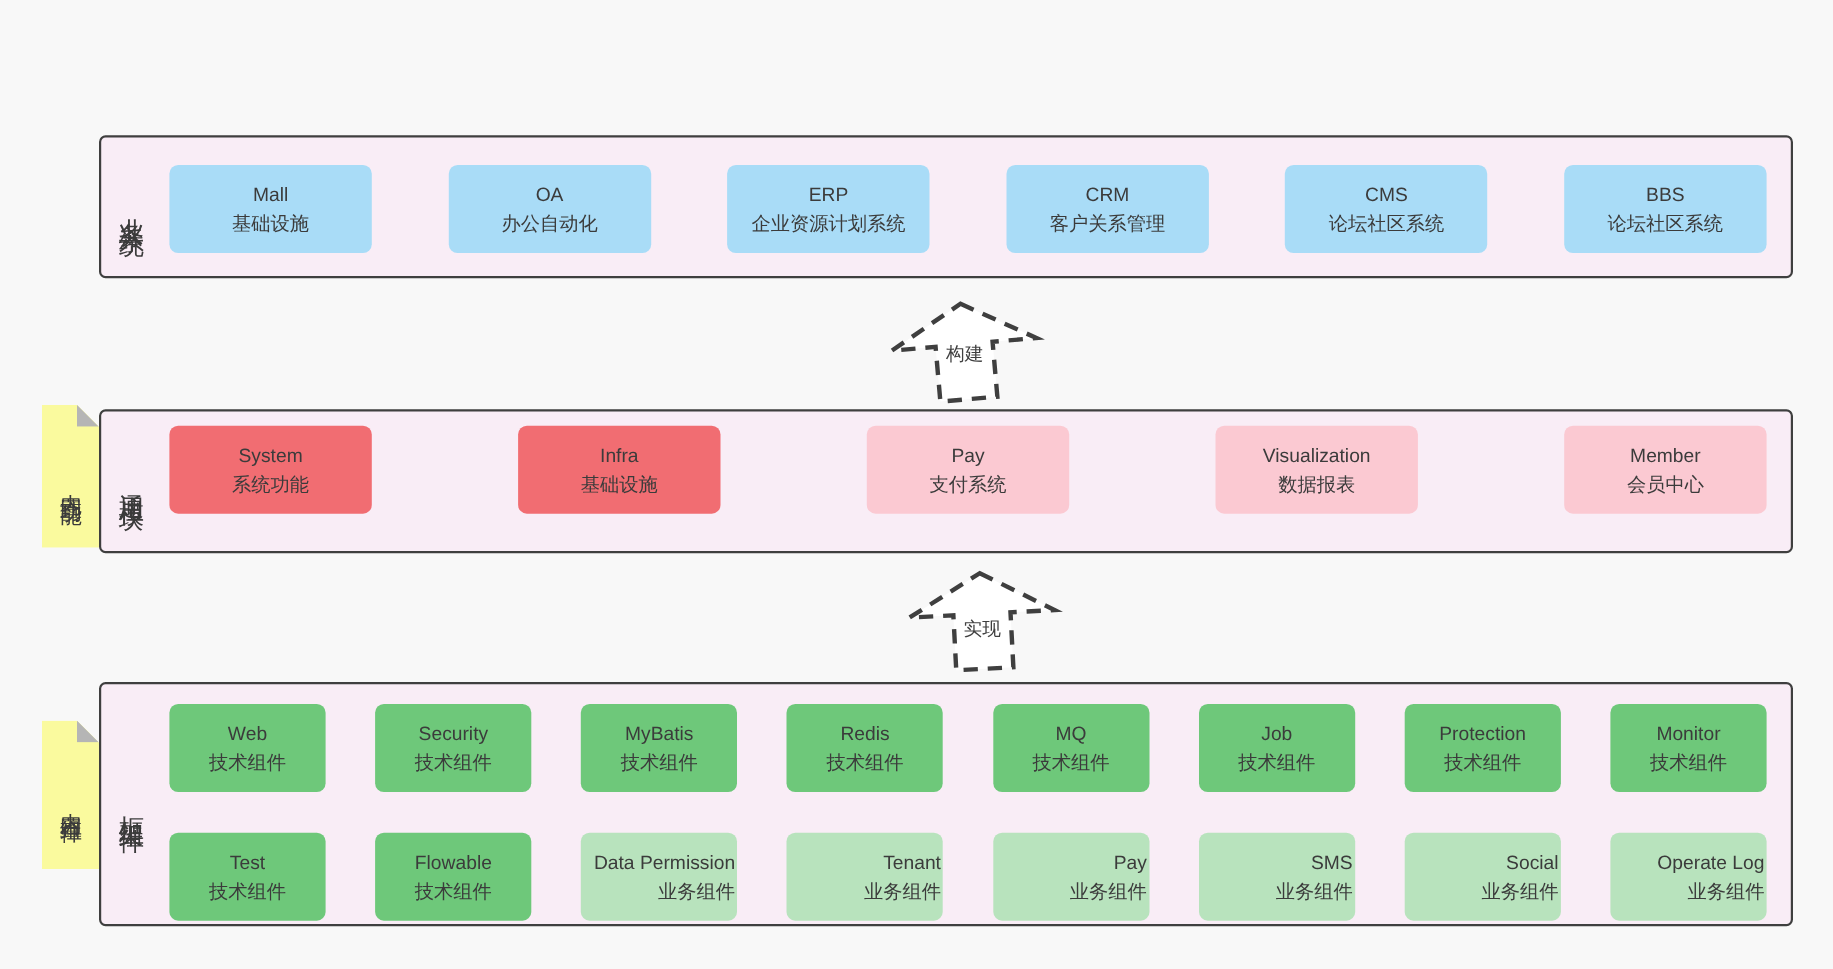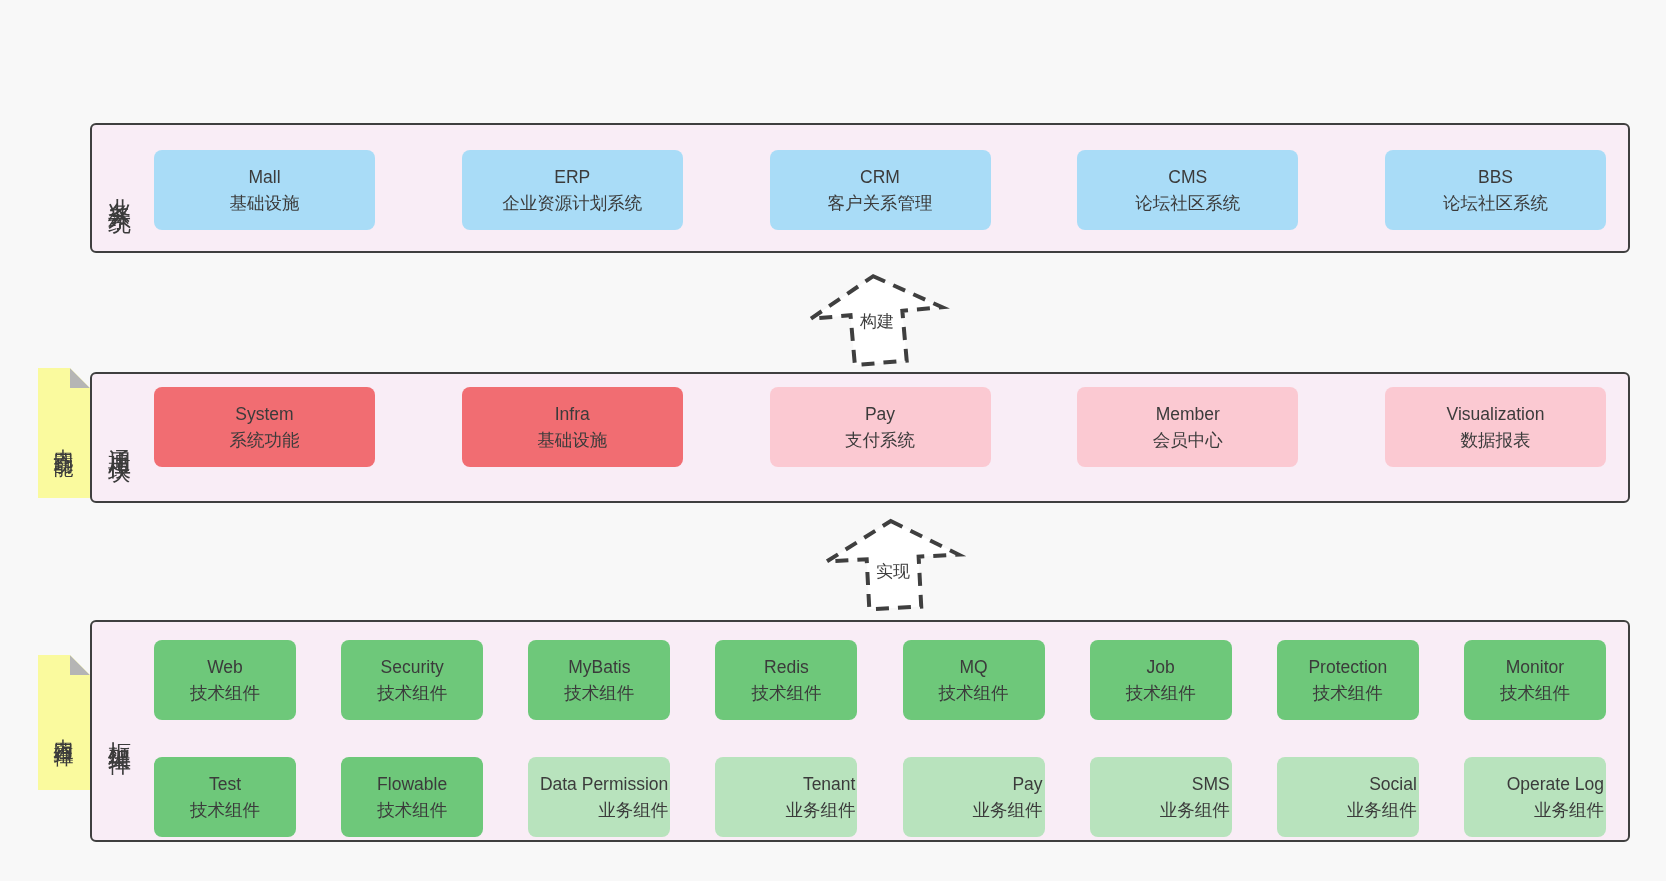--- a/index.html
+++ b/index.html
@@ -31,21 +31,21 @@
   #section-business .row{top:25px;}
   #section-modules  .row{top:13px;}
   #section-framework .row1{top:18px;}
   #section-framework .row2{top:135px;}
 
   .box{
     height:80px;border-radius:8px;
     display:flex;flex-direction:column;justify-content:center;align-items:center;
     text-align:center;font-size:17.5px;line-height:26px;
   }
-  .w196{width:221px;}
+  .w196{width:184px;}
   .w142{width:142px;padding:0 2px;box-sizing:border-box;}
   .blue{background:#a9dcf7;}
   .red{background:#f16d72;}
   .pink{background:#fbc9d2;}
   .green{background:#6ec87a;}
   .lightgreen{background:#b8e3bd;align-items:flex-end;}
 
   .sticky{
     position:absolute;left:38px;width:52px;background:#fafa9e;
     z-index:0;display:flex;align-items:center;justify-content:center;
@@ -106,20 +106,24 @@
 </div>
 
 <div class="section" id="section-business">
   <div class="vlabel">业务系统</div>
   <div class="row">
     <div class="box blue w196">
       <span>Mall</span>
       <span>基础设施</span>
     </div>
     <div class="box blue w196">
+      <span>OA</span>
+      <span>办公自动化</span>
+    </div>
+    <div class="box blue w196">
       <span>ERP</span>
       <span>企业资源计划系统</span>
     </div>
     <div class="box blue w196">
       <span>CRM</span>
       <span>客户关系管理</span>
     </div>
     <div class="box blue w196">
       <span>CMS</span>
       <span>论坛社区系统</span>
@@ -140,26 +144,26 @@
     </div>
     <div class="box red w196">
       <span>Infra</span>
       <span>基础设施</span>
     </div>
     <div class="box pink w196">
       <span>Pay</span>
       <span>支付系统</span>
     </div>
     <div class="box pink w196">
+      <span>Visualization</span>
+      <span>数据报表</span>
+    </div>
+    <div class="box pink w196">
       <span>Member</span>
       <span>会员中心</span>
-    </div>
-    <div class="box pink w196">
-      <span>Visualization</span>
-      <span>数据报表</span>
     </div>
   </div>
 </div>
 
 <div class="section" id="section-framework">
   <div class="vlabel">框架组件</div>
   <div class="row row1">
     <div class="box green w142">
       <span>Web</span>
       <span>技术组件</span>

